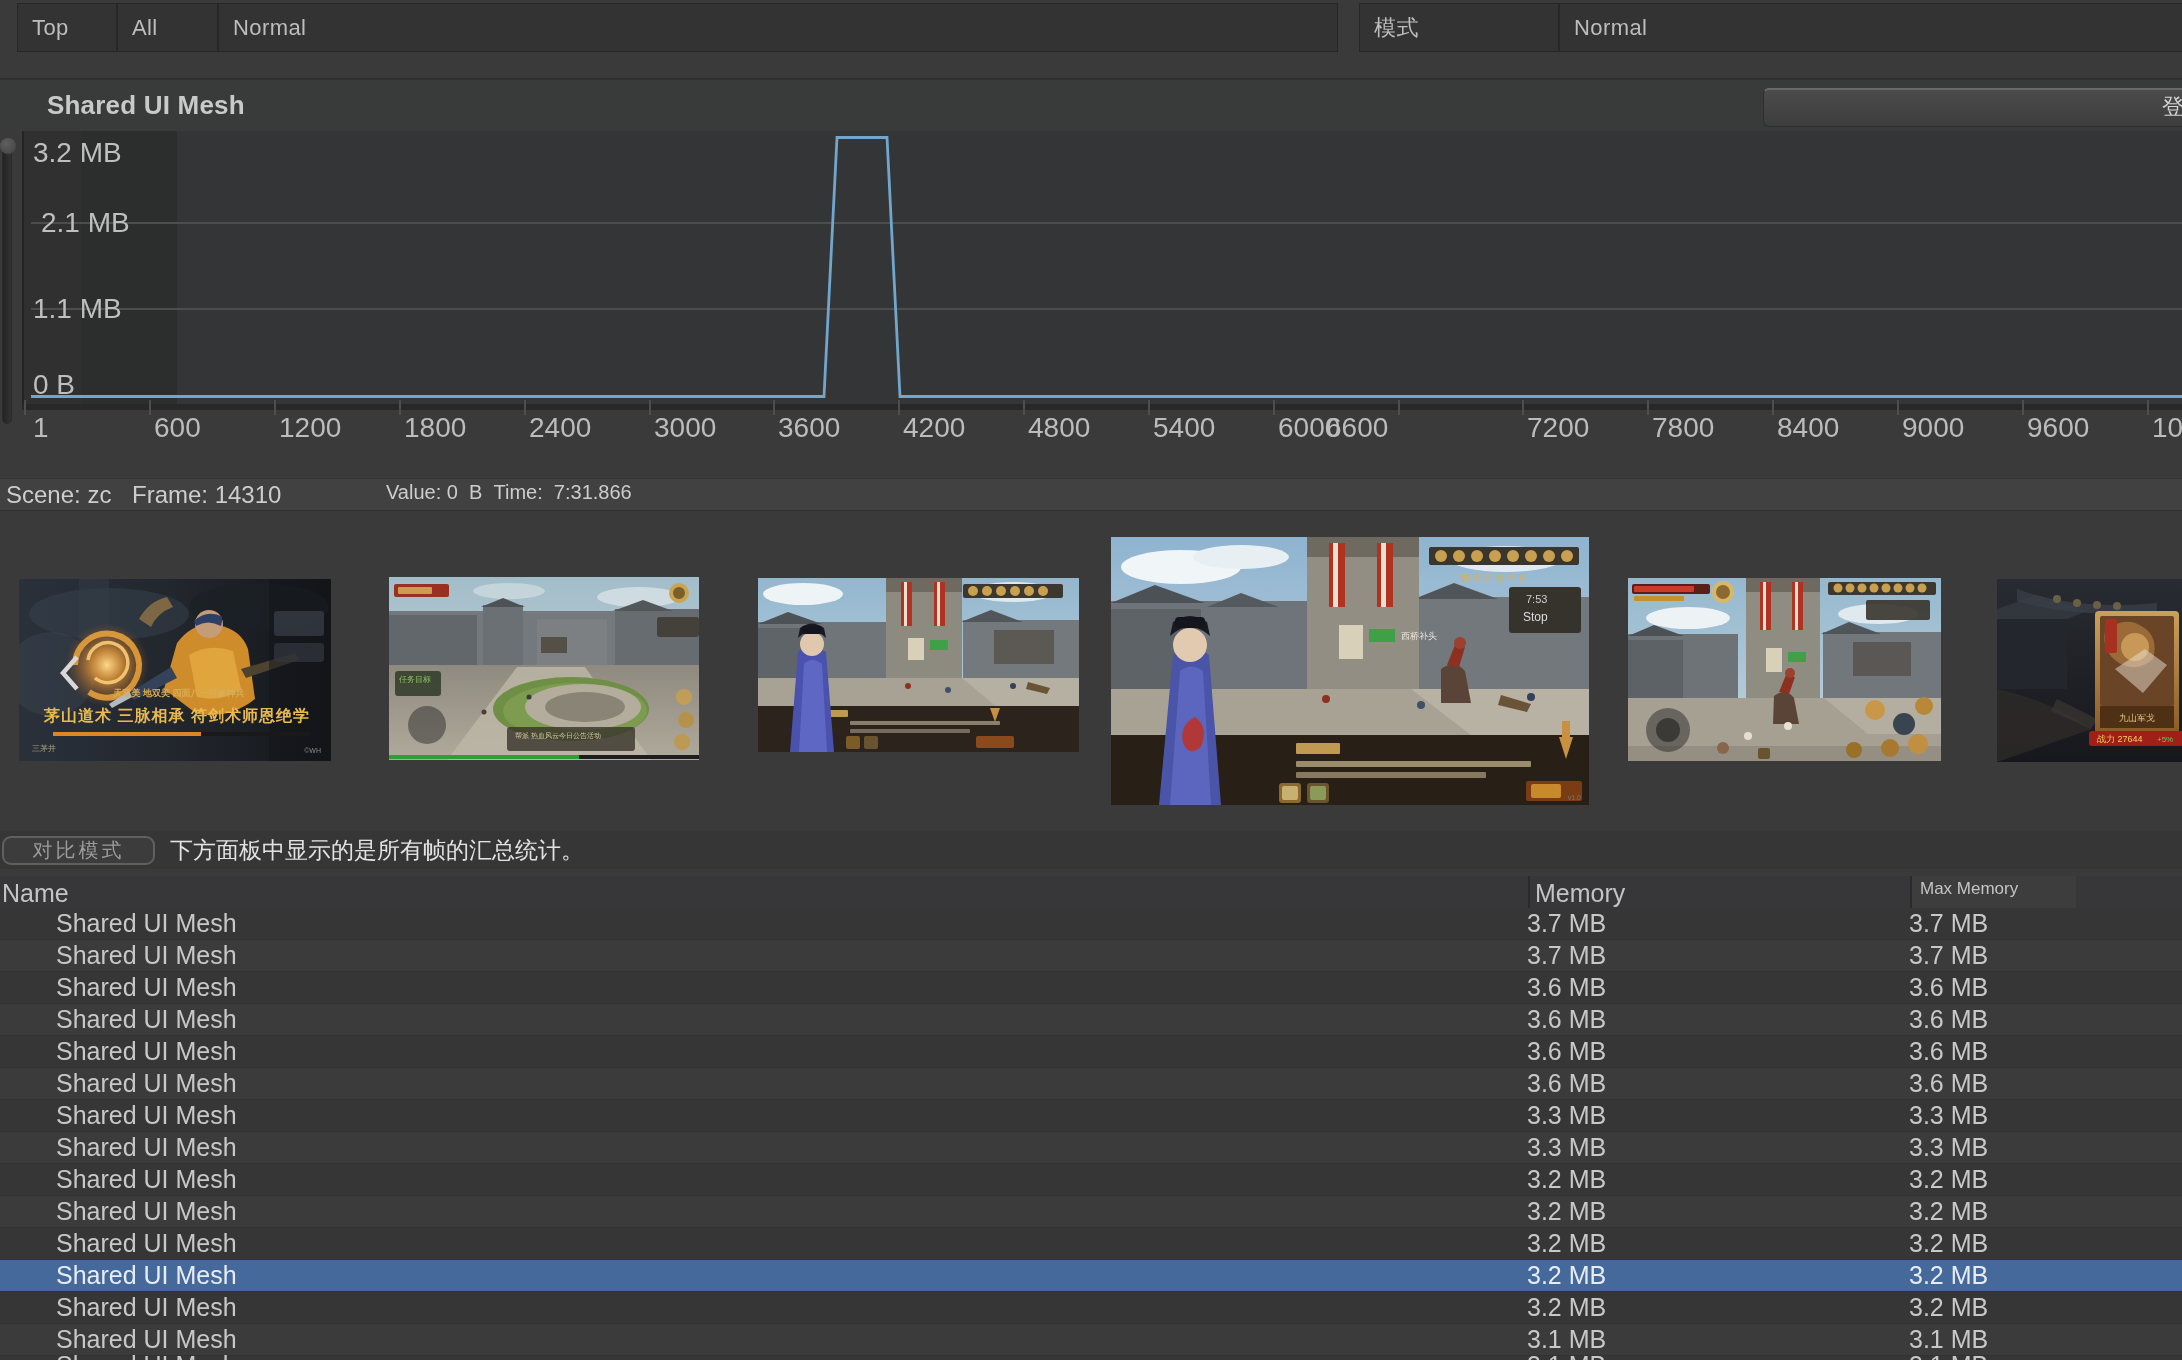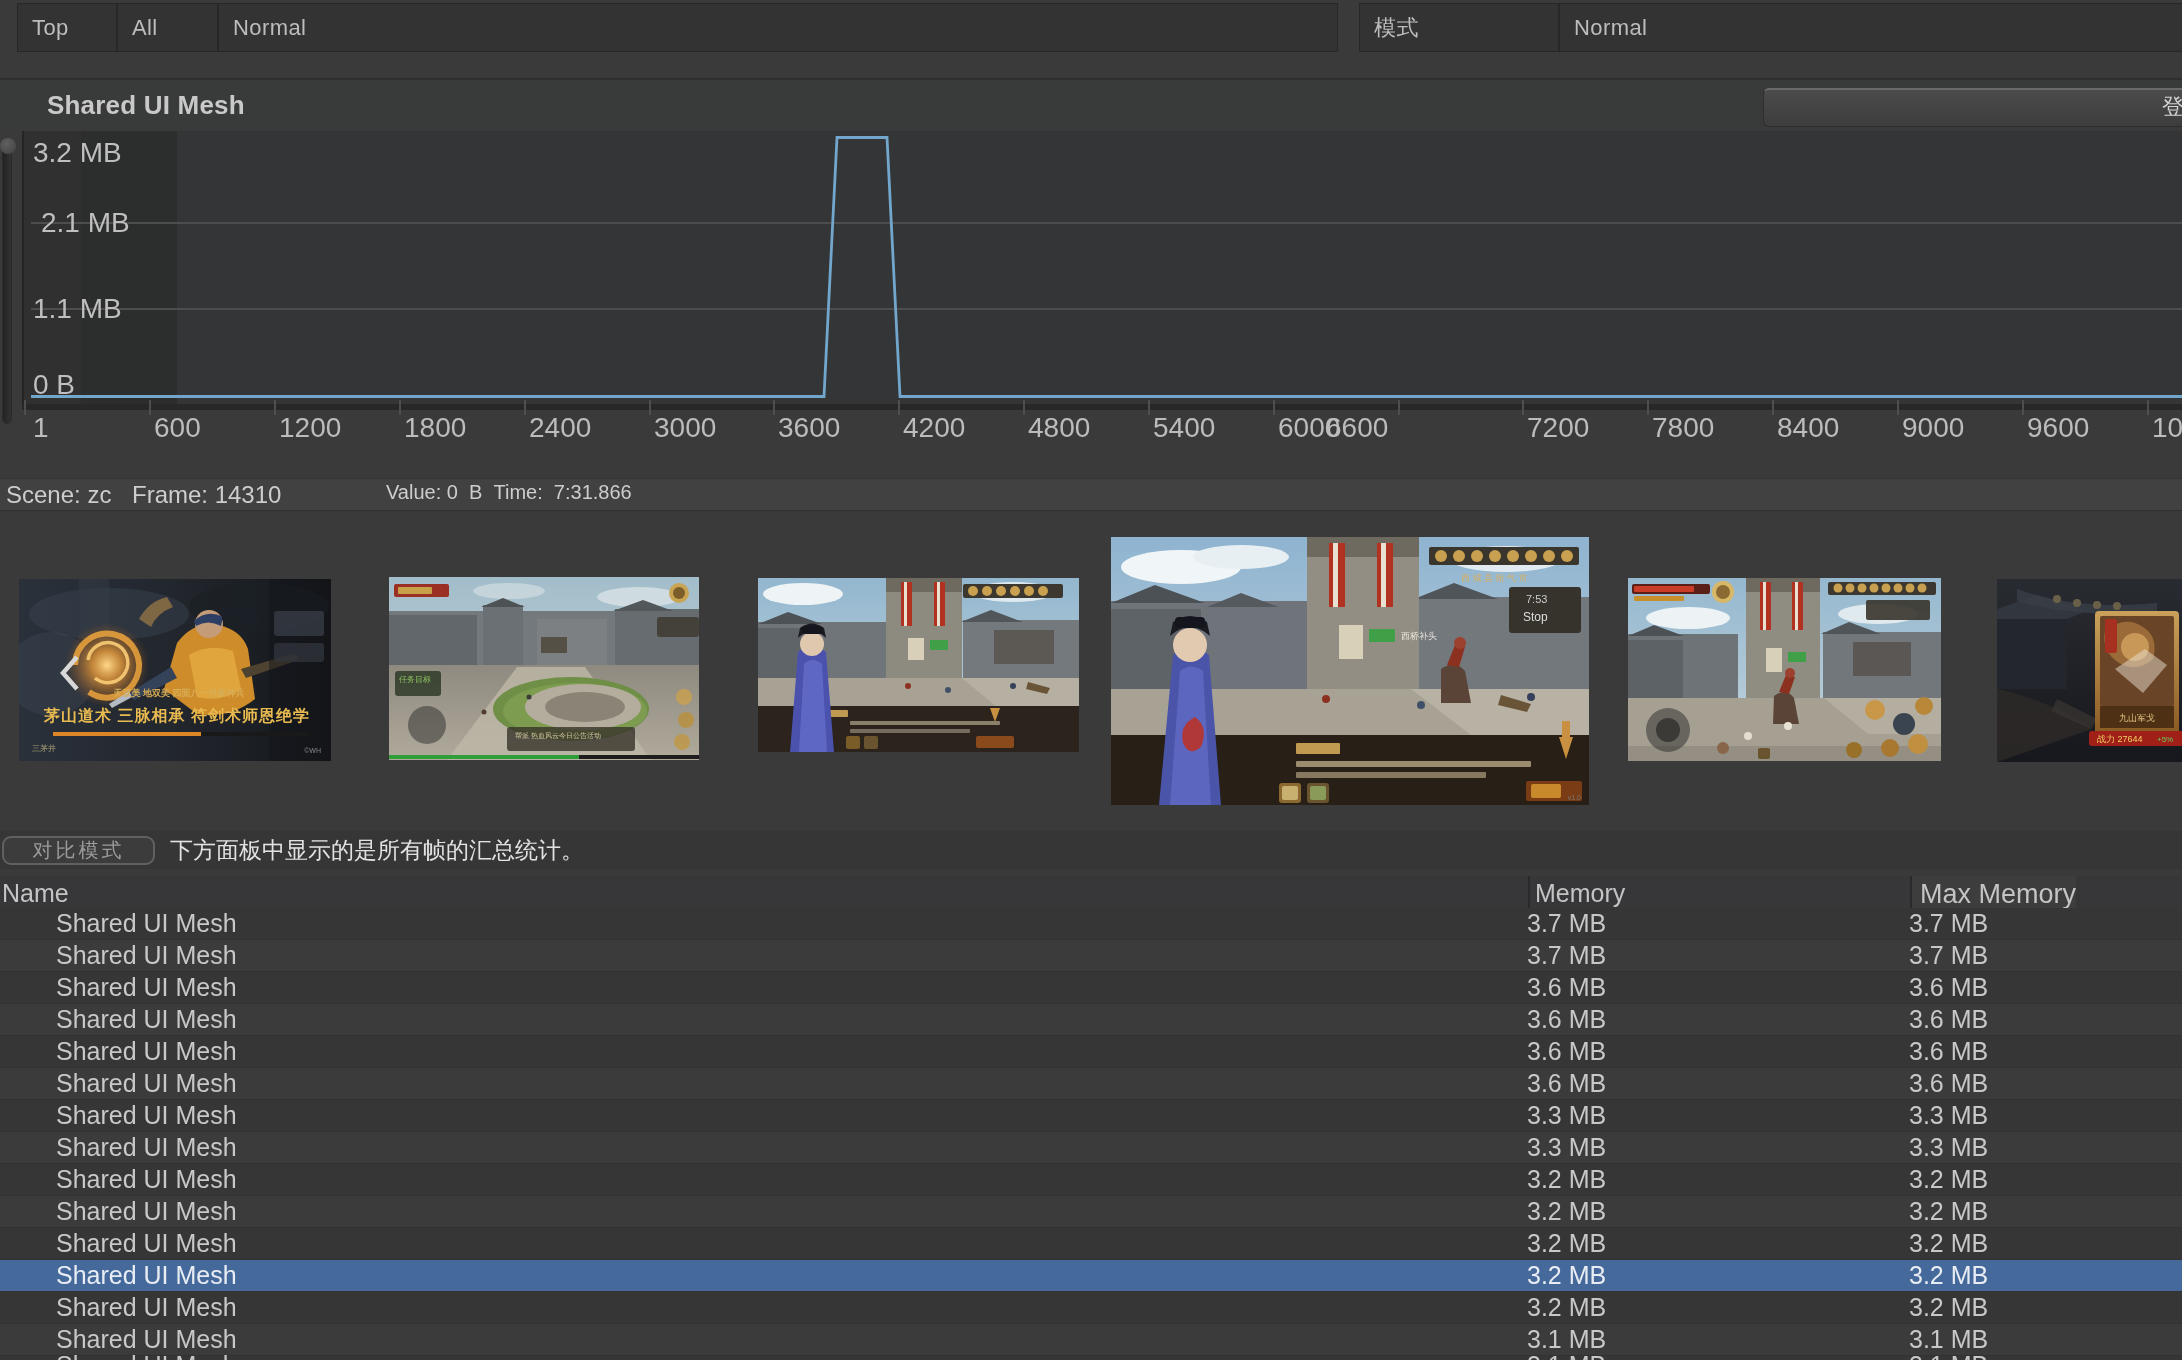--- a/index.html
+++ b/index.html
@@ -403,21 +403,21 @@
   border:2px solid #606060; border-radius:9px; color:#9b9b9b; font-size:20px;
   text-align:center; line-height:25px; letter-spacing:3px;">对比模式</div>
 <div class="abs" style="left:170px; top:835px; font-size:23px; color:#e2e2e2;">下方面板中显示的是所有帧的汇总统计。</div>
 
 <div class="abs" style="left:0; top:876px; width:2182px; height:32px; background:#37373a;"></div>
 <div class="abs" style="left:1912px; top:876px; width:164px; height:32px; background:#3d3d3e;"></div>
 <div class="abs" style="left:1528px; top:876px; width:2px; height:32px; background:#2a2a2a;"></div>
 <div class="abs" style="left:1910px; top:876px; width:2px; height:32px; background:#2a2a2a;"></div>
 <div class="abs" style="left:2px; top:879px; font-size:25px; color:#c4c4c4;">Name</div>
 <div class="abs" style="left:1535px; top:879px; font-size:25px; color:#c4c4c4;">Memory</div>
-<div class="abs" style="left:1920px; top:879px; font-size:27px; color:#c4c4c4;">Max Memory</div>
+<div class="abs" style="left:1920px; top:879px; font-size:17px; color:#c4c4c4;">Max Memory</div>
 <div class="row" style="top:908px; background:#363637; border-bottom:1px solid #323233;">
     <span class="n">Shared UI Mesh</span>
     <span class="m">3.7 MB</span>
     <span class="x">3.7 MB</span>
   </div>
 <div class="row" style="top:940px; background:#3b3b3c; border-bottom:1px solid #323233;">
     <span class="n">Shared UI Mesh</span>
     <span class="m">3.7 MB</span>
     <span class="x">3.7 MB</span>
   </div>

